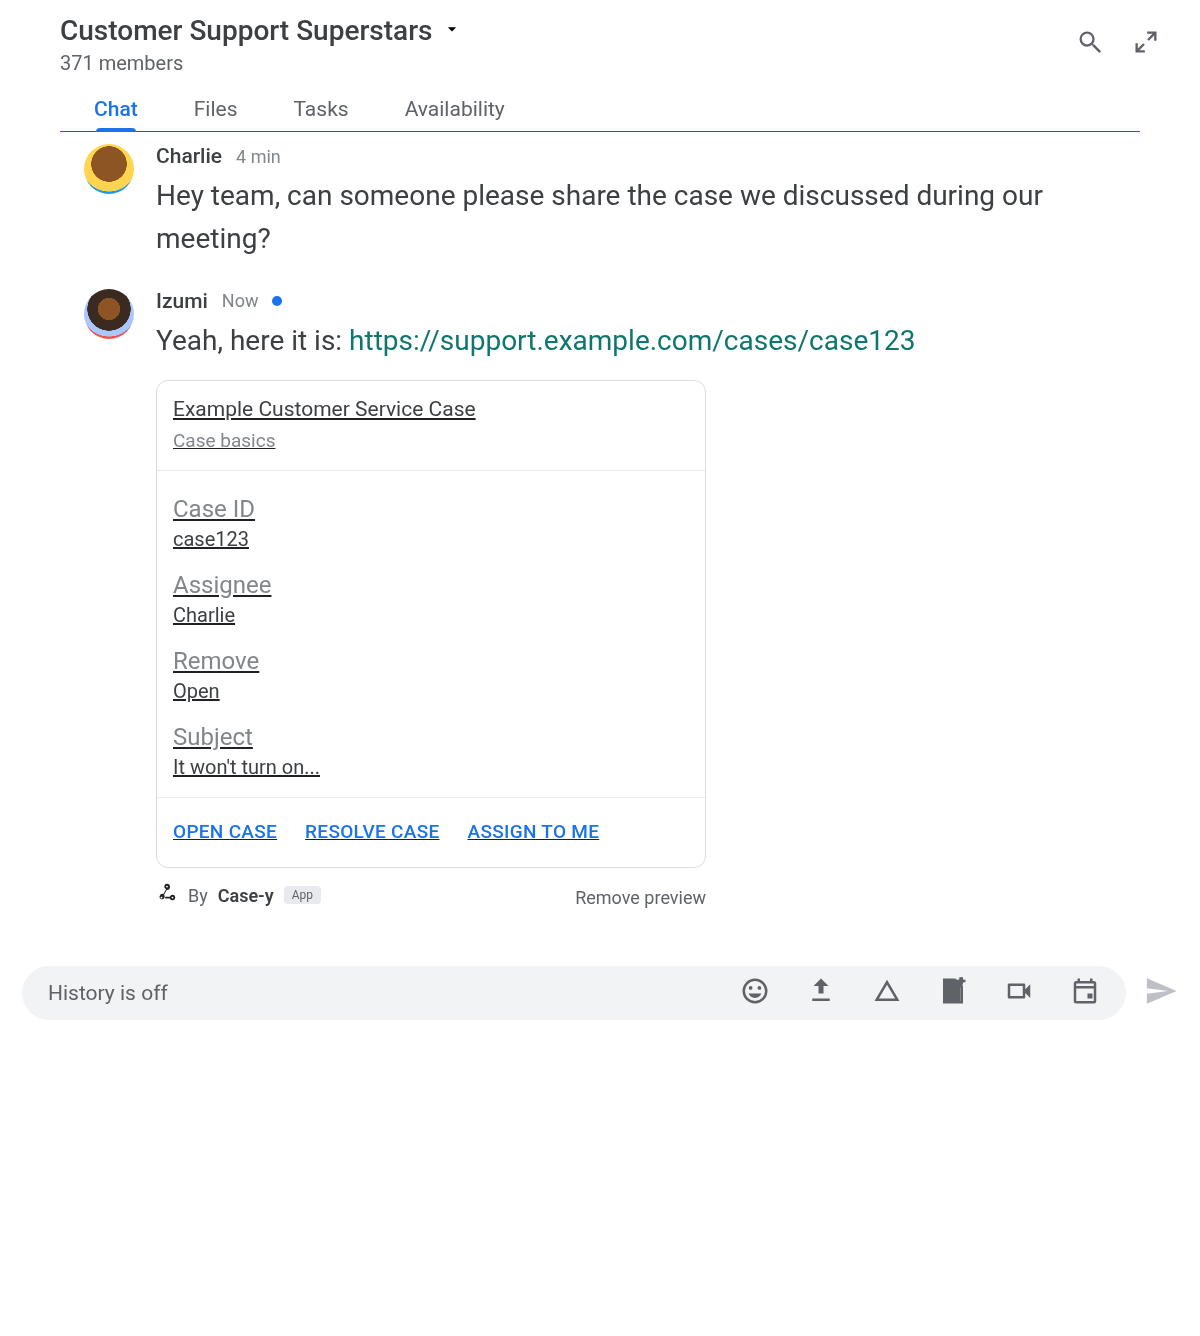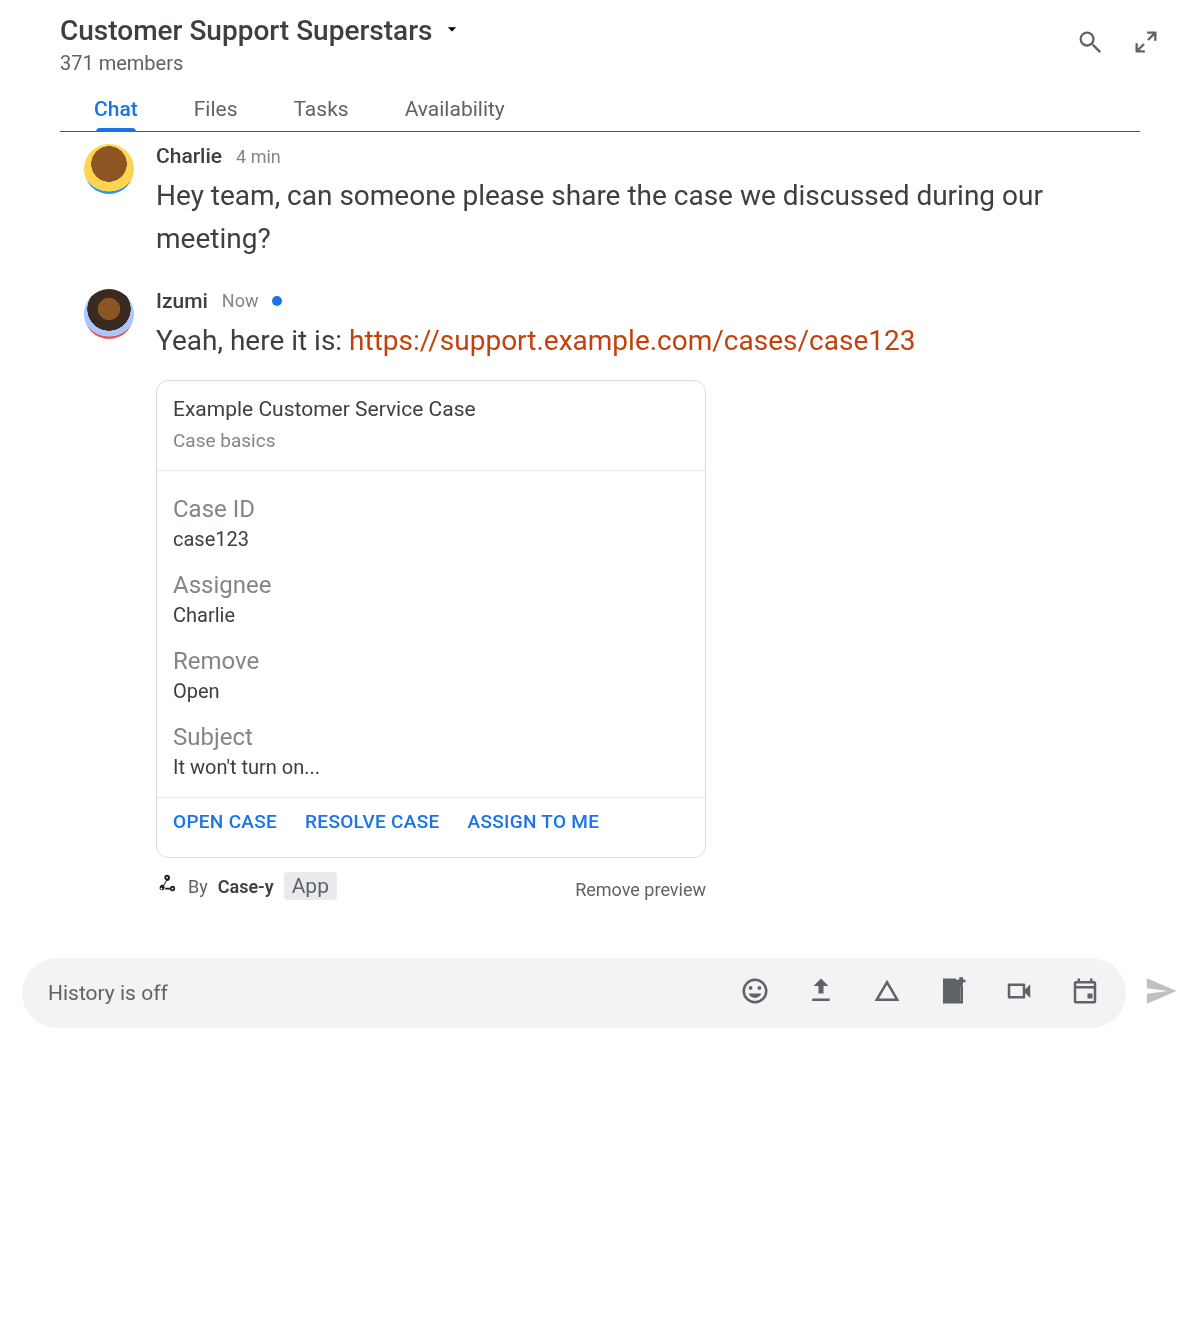--- a/index.html
+++ b/index.html
@@ -104,27 +104,28 @@
     height: 10px;
     border-radius: 50%;
     background: #1a73e8;
     display: inline-block;
   }
   .msg-text {
     font-size: 28px;
     color: #3c4043;
     line-height: 1.55;
   }
-  .msg-text a { color: #c2410c; text-decoration: none; }
+  .msg-text a { color: #0f766e; text-decoration: none; }
   .card {
     border: 1px solid #dadce0;
     border-radius: 12px;
     margin-top: 18px;
     width: 550px;
     overflow: hidden;
+    text-decoration: underline;
   }
   .card-header {
     padding: 16px 16px 18px 16px;
     border-bottom: 1px solid #e8eaed;
   }
   .card-title {
     font-size: 21px;
     color: #3c4043;
   }
   .card-subtitle {
@@ -140,21 +141,21 @@
     font-size: 24px;
     color: #80868b;
   }
   .field-value {
     font-size: 20px;
     color: #3c4043;
     margin-top: 4px;
   }
   .card-actions {
     border-top: 1px solid #e8eaed;
-    padding: 12px 16px 24px 16px;
+    padding: 22px 16px 24px 16px;
     display: flex;
     gap: 28px;
   }
   .card-action {
     font-size: 19px;
     font-weight: 500;
     color: #1a73e8;
     letter-spacing: 0.3px;
     cursor: pointer;
   }
@@ -166,37 +167,37 @@
     margin-top: 14px;
     font-size: 18px;
   }
   .preview-by { display: flex; align-items: center; gap: 10px; color: #5f6368; }
   .preview-by .app-name { color: #3c4043; font-weight: 600; }
   .app-badge {
     background: #e8eaed;
     color: #5f6368;
     padding: 2px 8px;
     border-radius: 4px;
-    font-size: 21px;
+    font-size: 12px;
   }
   .remove-preview {
     color: #5f6368;
     cursor: pointer;
   }
   .composer-row {
     display: flex;
     align-items: center;
     padding: 30px 22px 0 22px;
     gap: 18px;
   }
   .composer {
     flex: 1;
     background: #f1f3f4;
     border-radius: 40px;
-    height: 70px;
+    height: 54px;
     display: flex;
     align-items: center;
     padding: 0 26px;
     gap: 8px;
   }
   .composer-placeholder {
     flex: 1;
     font-size: 21px;
     color: #5f6368;
   }

